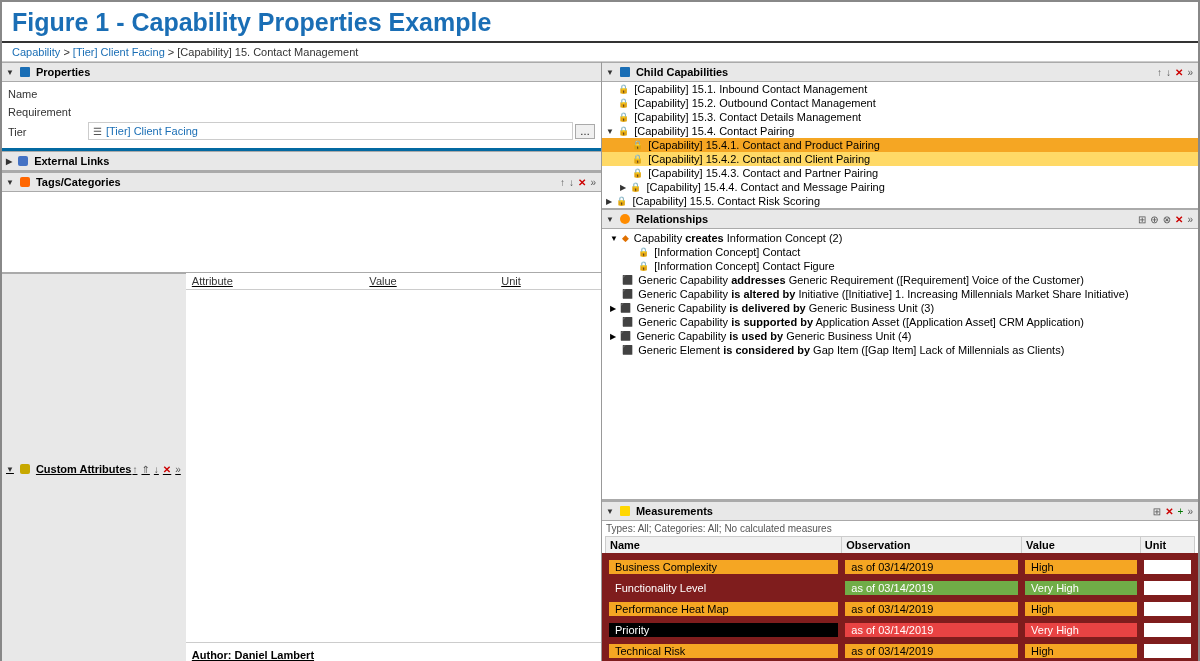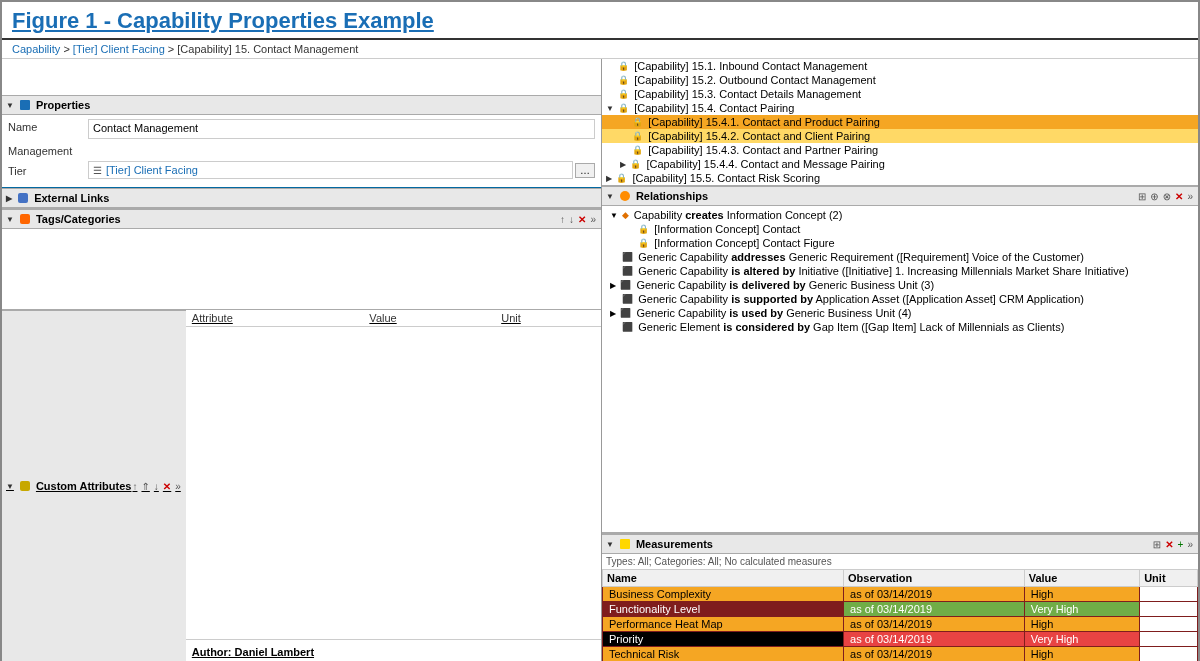--- a/index.html
+++ b/index.html
@@ -12,24 +12,23 @@
       border: 2px solid #888;
     }
 
     
     .page-title {
       background: #fff;
       padding: 6px 10px 4px 10px;
       border-bottom: 2px solid #333;
     }
     .page-title h1 {
-      font-size: 22px;
+      font-size: 25px;
       font-weight: bold;
       color: #1a6eb5;
-      text-decoration: underline;
     }
 
     
     .breadcrumb {
       padding: 3px 10px;
       font-size: 11px;
       color: #1a6eb5;
       border-bottom: 1px solid #ccc;
     }
     .breadcrumb a { color: #1a6eb5; text-decoration: none; }
@@ -83,22 +82,21 @@
     }
     .section-toggle {
       font-size: 9px;
       color: #333;
       cursor: pointer;
       margin-right: 2px;
     }
 
     
     .properties-section {
-      border-bottom: 1px solid #0369a1;
-      margin-top: 36px;
+      border-bottom: 3px solid #0369a1;
     }
     .properties-content {
       padding: 4px 6px;
     }
     .prop-row {
       display: flex;
       align-items: flex-start;
       margin-bottom: 4px;
     }
     .prop-label {
@@ -252,21 +250,21 @@
       font-size: 11px;
     }
     .measurements-table th {
       background: #f0f0f0;
       border: 1px solid #ccc;
       padding: 2px 4px;
       text-align: left;
       font-weight: bold;
     }
     .measurements-table td {
-      border: 1px solid #7f1d1d;
+      border: 7px solid #7f1d1d;
       padding: 1px 6px;
     }
 
     
     .action-btn {
       font-size: 10px;
       cursor: pointer;
       color: #555;
       text-decoration: none;
       padding: 0 1px;
@@ -334,24 +332,23 @@
         <div class="title-area">
           <span class="section-toggle caret-down"></span>
           <span class="ic-props"></span>
           <span>Properties</span>
         </div>
         <div class="actions"></div>
       </div>
       <div class="properties-content">
         <div class="prop-row">
           <div class="prop-label">Name</div>
-          <div class="prop-value">Contact Management</div>
         </div>
         <div class="prop-row">
-          <div class="prop-label">Management</div>
+          <div class="prop-label">Requirement</div>
         </div>
         <div class="prop-row tier-row">
           <div class="prop-label">Tier</div>
           <div class="tier-value">
             <span style="font-size:10px;color:#555;">☰</span>
             <a href="#">[Tier] Client Facing</a>
           </div>
           <button class="tier-btn" style="font-size:10px;padding:1px 4px;">…</button>
         </div>
       </div>
@@ -417,20 +414,33 @@
           <span>Author: Daniel Lambert</span>
         </div>
       </div>
     </div>
 
   </div>
 
   <div class="right-panel">
 
     <div class="child-capabilities-section">
+      <div class="section-header">
+        <div class="title-area">
+          <span class="section-toggle caret-down"></span>
+          <span class="ic-child"></span>
+          <span>Child Capabilities</span>
+        </div>
+        <div class="actions">
+          <span class="action-btn up-arrow"></span>
+          <span class="action-btn down-arrow"></span>
+          <span class="action-btn close-btn"></span>
+          <span class="action-btn expand-btn"></span>
+        </div>
+      </div>
       <div class="child-capabilities-content" id="child-cap-list">
       <div class="tree-item" style="padding-left: 4px;">
             <span style="display:inline-block;width:10px;"></span>
             <span style="font-size:9px;color:#1a6eb5;margin-right:3px;">🔒</span>
             <span>[Capability] 15.1. Inbound Contact Management</span>
           </div>
           <div class="tree-item" style="padding-left: 4px;">
             <span style="display:inline-block;width:10px;"></span>
             <span style="font-size:9px;color:#1a6eb5;margin-right:3px;">🔒</span>
             <span>[Capability] 15.2. Outbound Contact Management</span>

